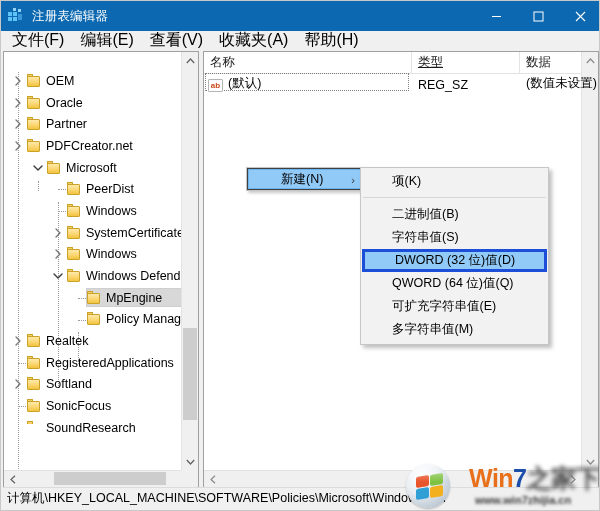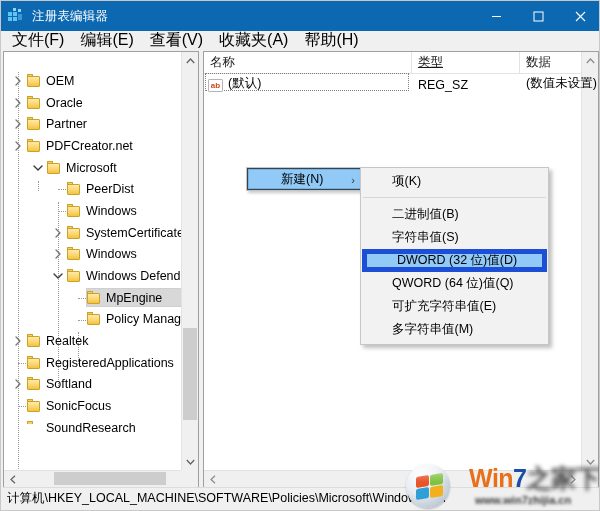--- a/index.html
+++ b/index.html
@@ -276,21 +276,21 @@
     height: 23px;
     display: flex; align-items: center;
     font-size: 12.5px; color: #000000;
     padding-left: 30px;
     margin: 0 1px;
     box-sizing: border-box;
     white-space: nowrap;
   }
   .ctx-item.active {
     background: #91c9f7;
-    border: 5px solid #1d4ed8;
+    border: 3px solid #1d4ed8;
   }
   .ctx-sep {
     height: 1px; background: #d7d7d7;
     margin: 4px 2px 5px 2px;
   }
 
   
   .statusbar {
     position: absolute; left: 2px; bottom: 2px;
     width: 596px; height: 20px;

